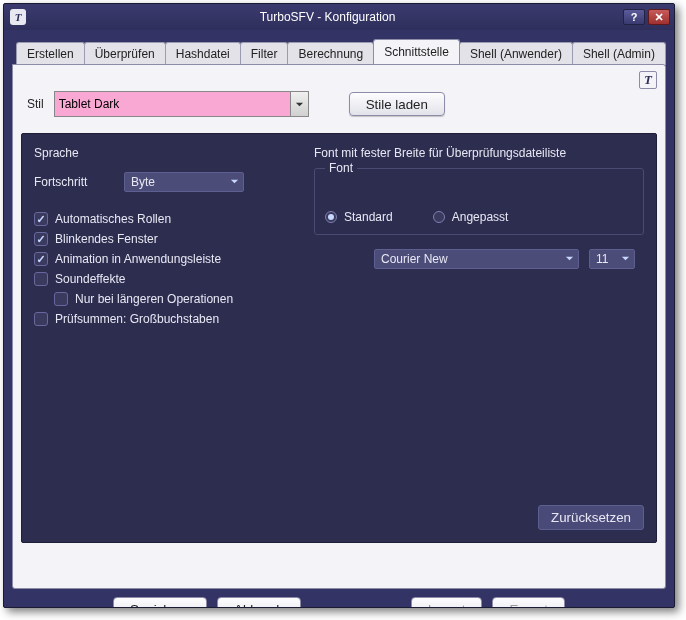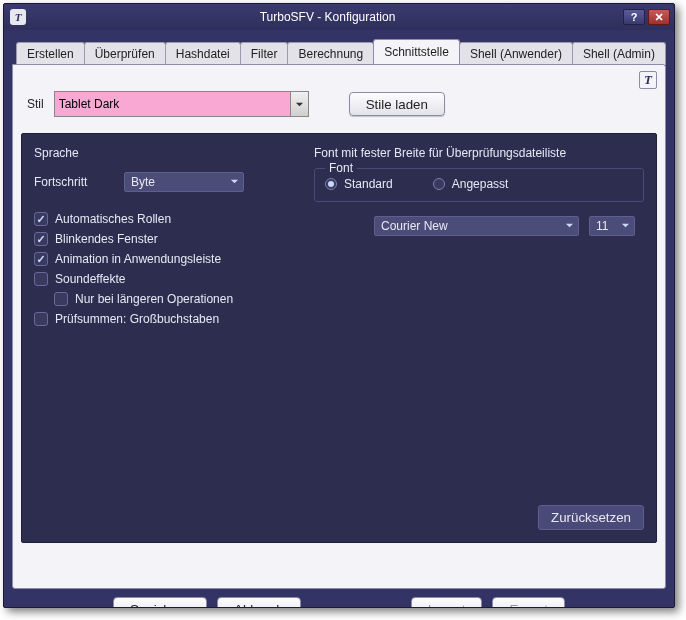--- a/index.html
+++ b/index.html
@@ -223,21 +223,21 @@
     position:relative;
     margin-top:4px;
   }
   .fieldset-legend {
     position:absolute;
     top:-8px; left:10px;
     background:#2d2d4f;
     padding:0 4px;
     color:#e8e8f5;
   }
-  .radio-row { display:flex; gap:40px; align-items:center; }
+  .radio-row { display:flex; gap:40px; align-items:center;margin-top:33px; }
   .radio {
     width:12px;height:12px;border-radius:50%;
     border:1px solid #7e7eb0;
     background:#3a3a5e;
     display:inline-flex;align-items:center;justify-content:center;
     cursor:pointer;
   }
   .radio.on::after{
     content:"";width:6px;height:6px;border-radius:50%;background:#c8d8ff;
   }

